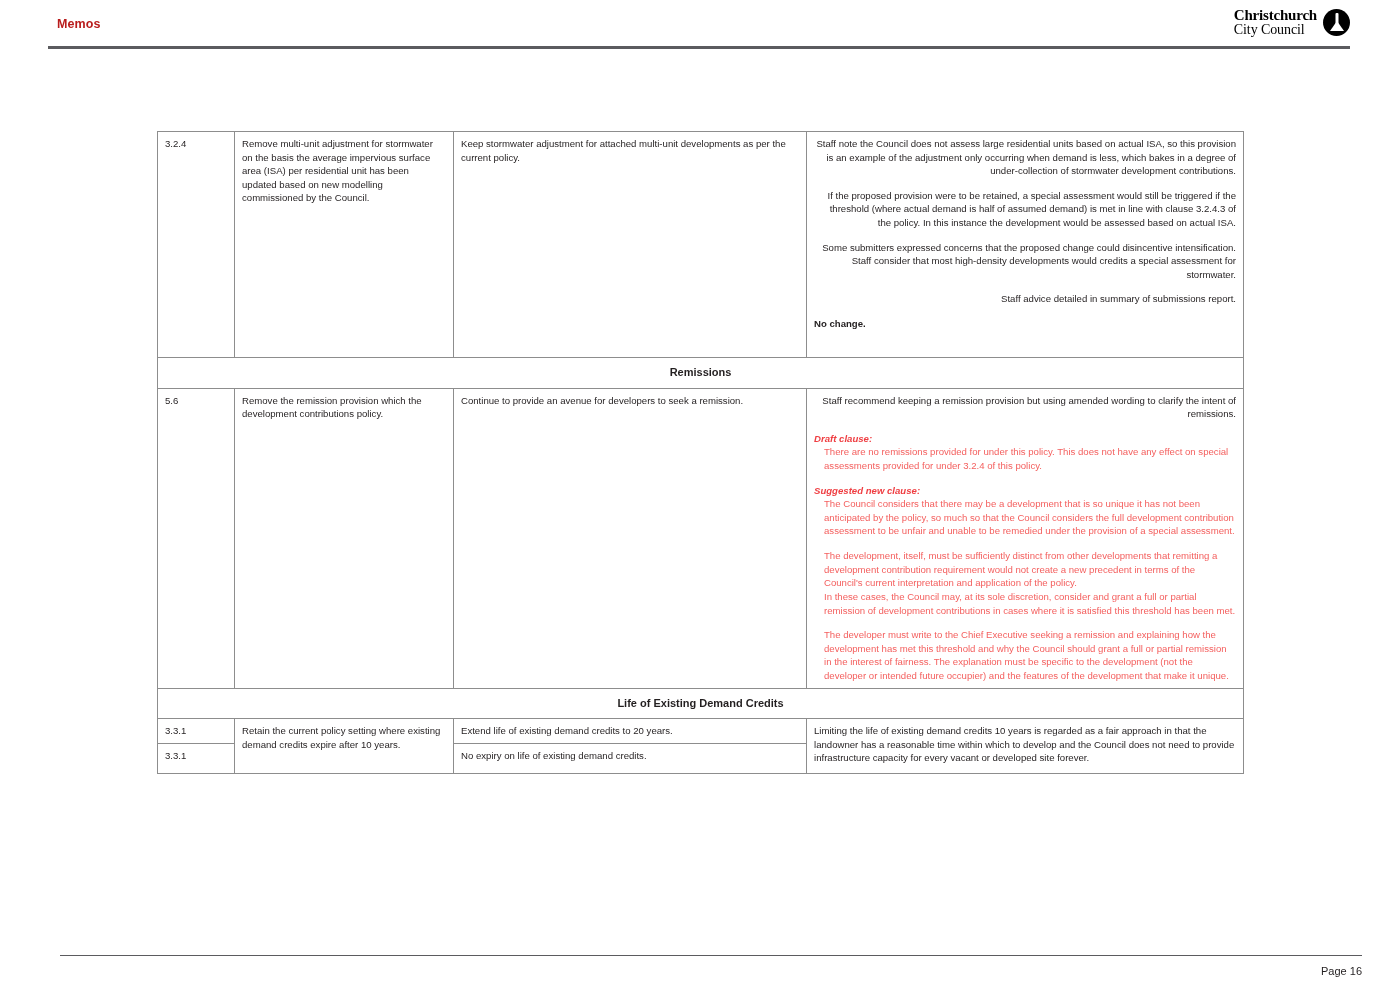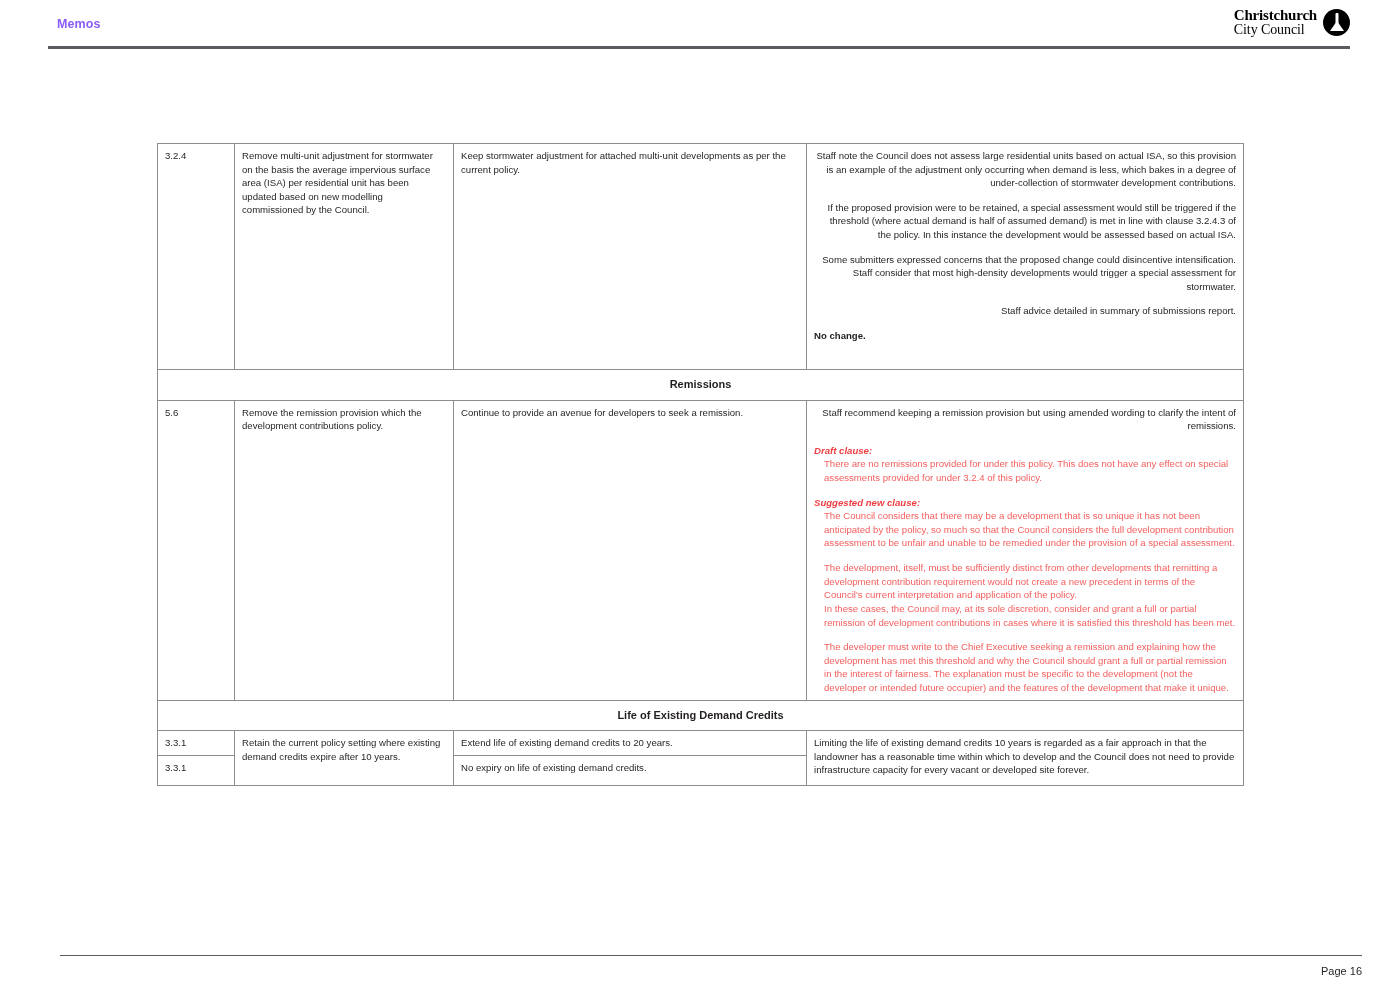--- a/index.html
+++ b/index.html
@@ -13,21 +13,21 @@
     overflow:hidden;
   }
 
   
   .page-header{
     position:absolute; left:0; top:0; width:1398px; height:52px;
   }
   .header-title{
     position:absolute; left:57px; top:17px;
     font-size:12.5px; font-weight:bold; letter-spacing:.1px;
-    color:#8b5cf6;
+    color:#b91c1c;
   }
   .header-rule{
     position:absolute; left:48px; top:46px; width:1302px; height:3px;
     background:#5b5b5f;
   }
   .logo{
     position:absolute; right:48px; top:8px;
     display:flex; align-items:center; gap:6px;
   }
   .logo-text{
@@ -49,21 +49,21 @@
   .logo-mark::after{
     content:""; position:absolute; left:50%; top:12px;
     width:0; height:0; transform:translateX(-50%);
     border-left:7px solid transparent;
     border-right:7px solid transparent;
     border-bottom:10px solid #fff;
   }
 
   
   .doc-table{
-    position:absolute; left:157px; top:143px;
+    position:absolute; left:157px; top:131px;
     width:1086px;
     border-collapse:collapse;
     table-layout:fixed;
     font-size:9.6px;
     line-height:1.42;
   }
   .doc-table td{
     border:1px solid #8d8d8d;
     vertical-align:top;
     padding:5px 7px 5px 7px;
@@ -137,21 +137,21 @@
   </colgroup>
   <tbody>
 
   <tr class="tall-3-2-4">
     <td>3.2.4</td>
     <td>Remove multi-unit adjustment for stormwater on the basis the average impervious surface area (ISA) per residential unit has been updated based on new modelling commissioned by the Council.</td>
     <td>Keep stormwater adjustment for attached multi-unit developments as per the current policy.</td>
     <td>
       <p class="para">Staff note the Council does not assess large residential units based on actual ISA, so this provision is an example of the adjustment only occurring when demand is less, which bakes in a degree of under-collection of stormwater development contributions.</p>
       <p class="para">If the proposed provision were to be retained, a special assessment would still be triggered if the threshold (where actual demand is half of assumed demand) is met in line with clause 3.2.4.3 of the policy. In this instance the development would be assessed based on actual ISA.</p>
-      <p class="para">Some submitters expressed concerns that the proposed change could disincentive intensification. Staff consider that most high-density developments would trigger a special assessment for stormwater.</p>
+      <p class="para">Some submitters expressed concerns that the proposed change could disincentive intensification. Staff consider that most high-density developments would credits a special assessment for stormwater.</p>
       <p class="para">Staff advice detailed in summary of submissions report.</p>
       <p class="tight bold">No change.</p>
     </td>
   </tr>
 
   <tr class="section-head">
     <td colspan="4">Remissions</td>
   </tr>
 
   <tr>

